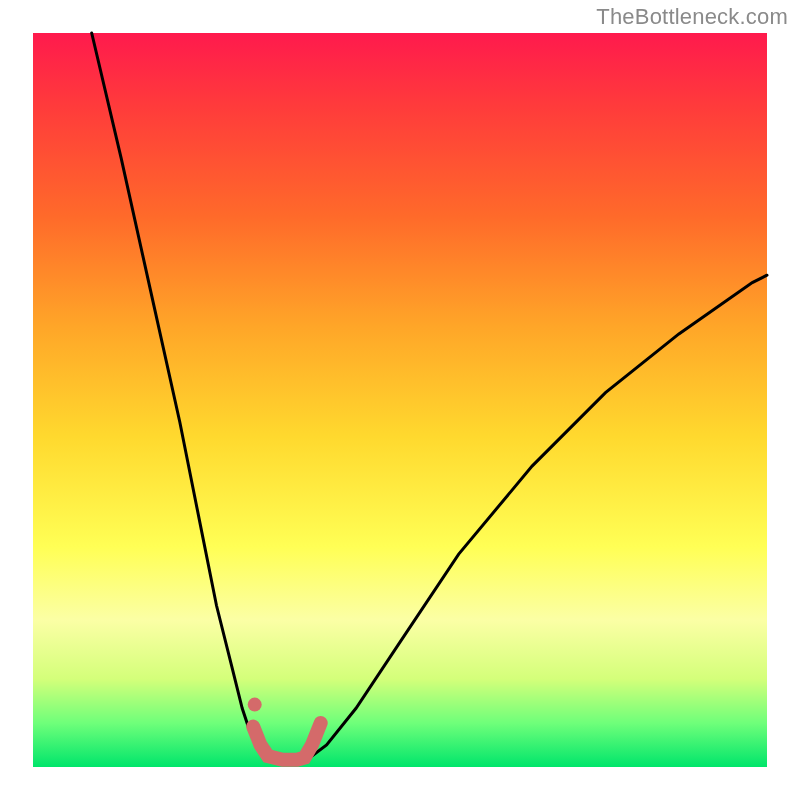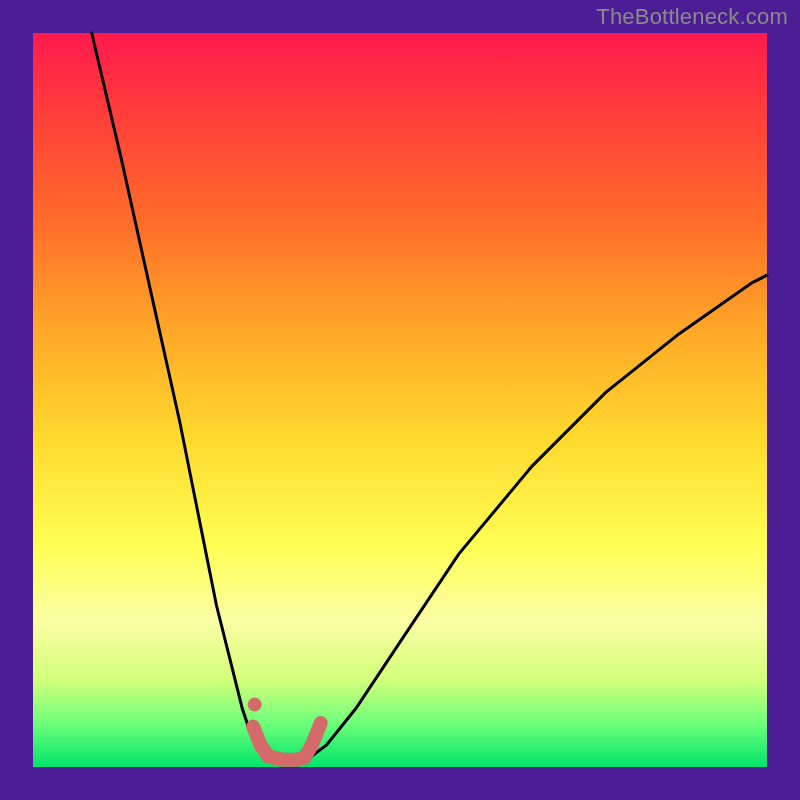--- a/index.html
+++ b/index.html
@@ -9,21 +9,21 @@
     height: 800px;
     background: #000;
     overflow: hidden;
   }
   .frame {
     position: absolute;
     top: 0;
     left: 0;
     width: 800px;
     height: 800px;
-    background: #4c1d95;
+    background: #ffffff;
   }
   .plot-area {
     position: absolute;
     left: 33px;
     top: 33px;
     width: 734px;
     height: 734px;
     background: linear-gradient(to bottom,
       #ff1a4d 0%,
       #ff3b3b 10%,

